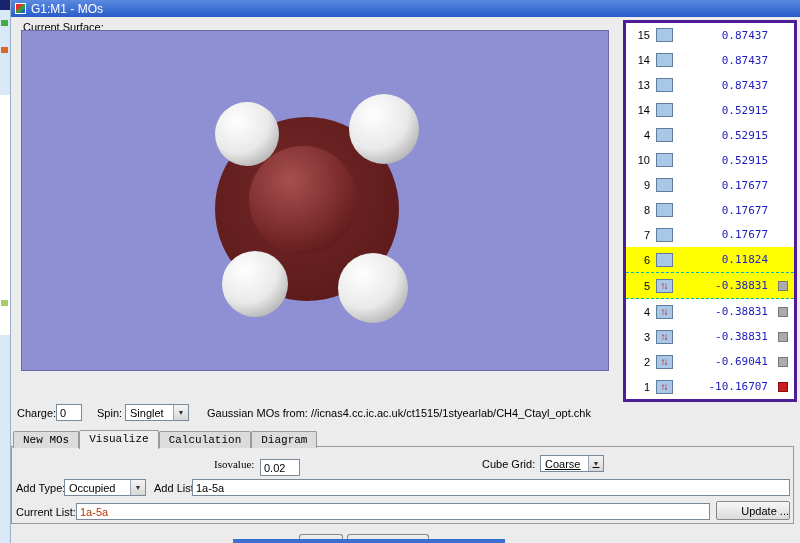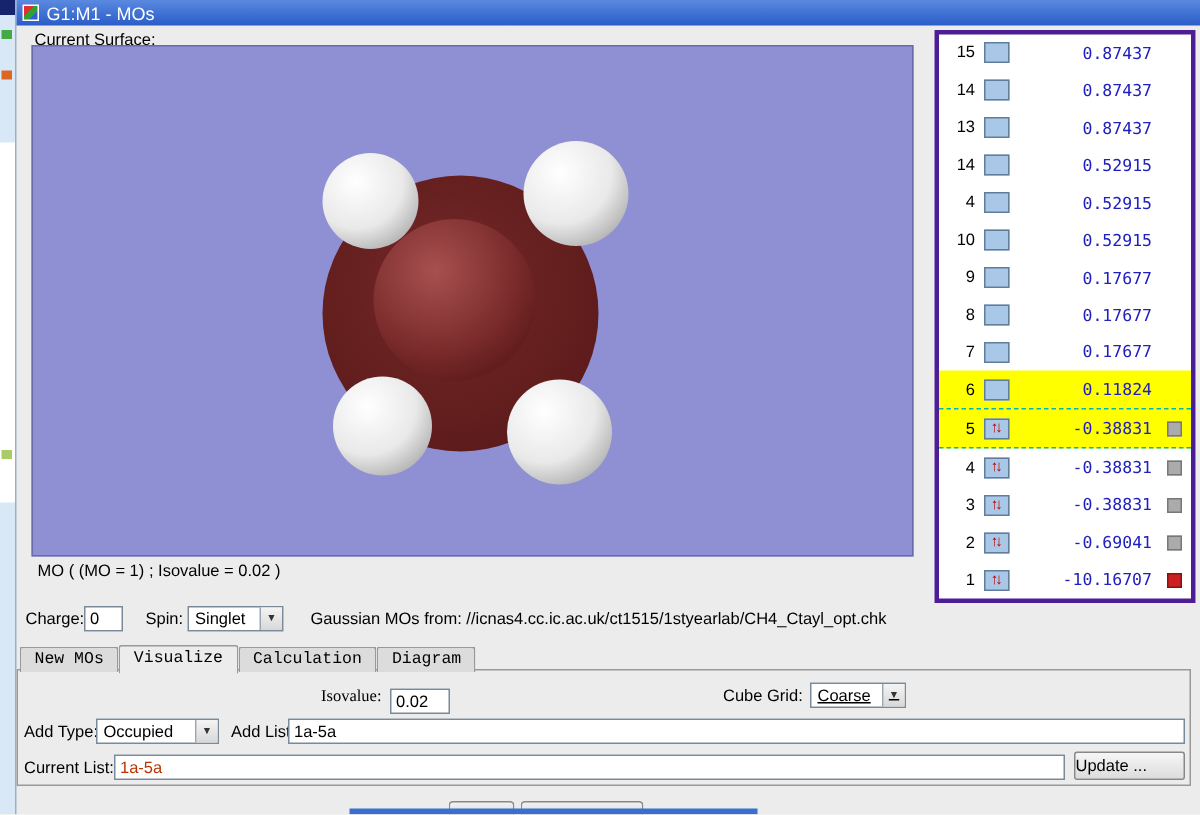--- a/index.html
+++ b/index.html
@@ -42,21 +42,21 @@
   .mo-marker.red::before { content:''; width:8px; height:8px; background:#cc2020; border:1px solid #881010; }
 
   
   .tbox { position:absolute; background:#fff; border:1px solid #7a8a99; font-family:"Liberation Sans",sans-serif;
           font-size:11px; padding:0 3px; height:17px; }
   .ddown { position:absolute; background:#fff; border:1px solid #7a8a99; height:17px; display:flex; align-items:center; }
   .ddown .txt { flex:1; padding:0 4px; white-space:nowrap; }
   .ddown .arr { width:15px; height:100%; background:linear-gradient(#f4f4f4,#d8d8d8); border-left:1px solid #9aa6b2;
                 display:flex; align-items:center; justify-content:center; font-size:7px; color:#333; }
   .btn { position:absolute; background:linear-gradient(#f6f6f6,#dcdcdc); border:1px solid #888; border-radius:2px;
-         font-size:11px; text-align:left; }
+         font-size:11px; text-align:right; }
 
   
   .tabbar { position:absolute; left:2px; top:430px; height:17px; z-index:2; white-space:nowrap;font-family:Liberation Mono, monospace; }
   .tab { display:inline-block; padding:2px 9px; background:#dcdcdc; border:1px solid #999; border-bottom:none;
          border-radius:2px 2px 0 0; position:relative; top:1px; cursor:default; }
   .tab.active { background:#ececec; padding-bottom:4px; top:0; z-index:3; }
   .tab-panel { position:absolute; left:0; top:446px; width:783px; height:78px; border:1px solid #999; background:#ececec; }
   .tab-panel .lbl { position:absolute; }
 
   .partial-btn { position:absolute; height:10px; background:linear-gradient(#f2f2f2,#d8d8d8); border:1px solid #888;
@@ -110,21 +110,20 @@
         <line x1="281" y1="170" x2="351" y2="257" stroke="#e0e0e0" stroke-width="6" stroke-linecap="round"></line>
         <circle cx="285" cy="178" r="92" fill="url(#gS)"></circle>
         <circle cx="281" cy="169" r="54" fill="url(#gC)"></circle>
         <circle cx="225" cy="103" r="32" fill="url(#gH)"></circle>
         <circle cx="362" cy="98" r="35" fill="url(#gH)"></circle>
         <circle cx="233" cy="253" r="33" fill="url(#gH)"></circle>
         <circle cx="351" cy="257" r="35" fill="url(#gH)"></circle>
       </svg>
     </div>
 
-    <div class="caption">MO ( (MO = 1) ; Isovalue = 0.02 )</div>
 
     <div class="mo-panel">
         <div class="mo-row">
           <span class="mo-num">15</span>
           <span class="mo-box"></span>
           <span class="mo-energy">0.87437</span>
           <span class="mo-marker none"></span>
         </div>
         <div class="mo-row">
           <span class="mo-num">14</span>

